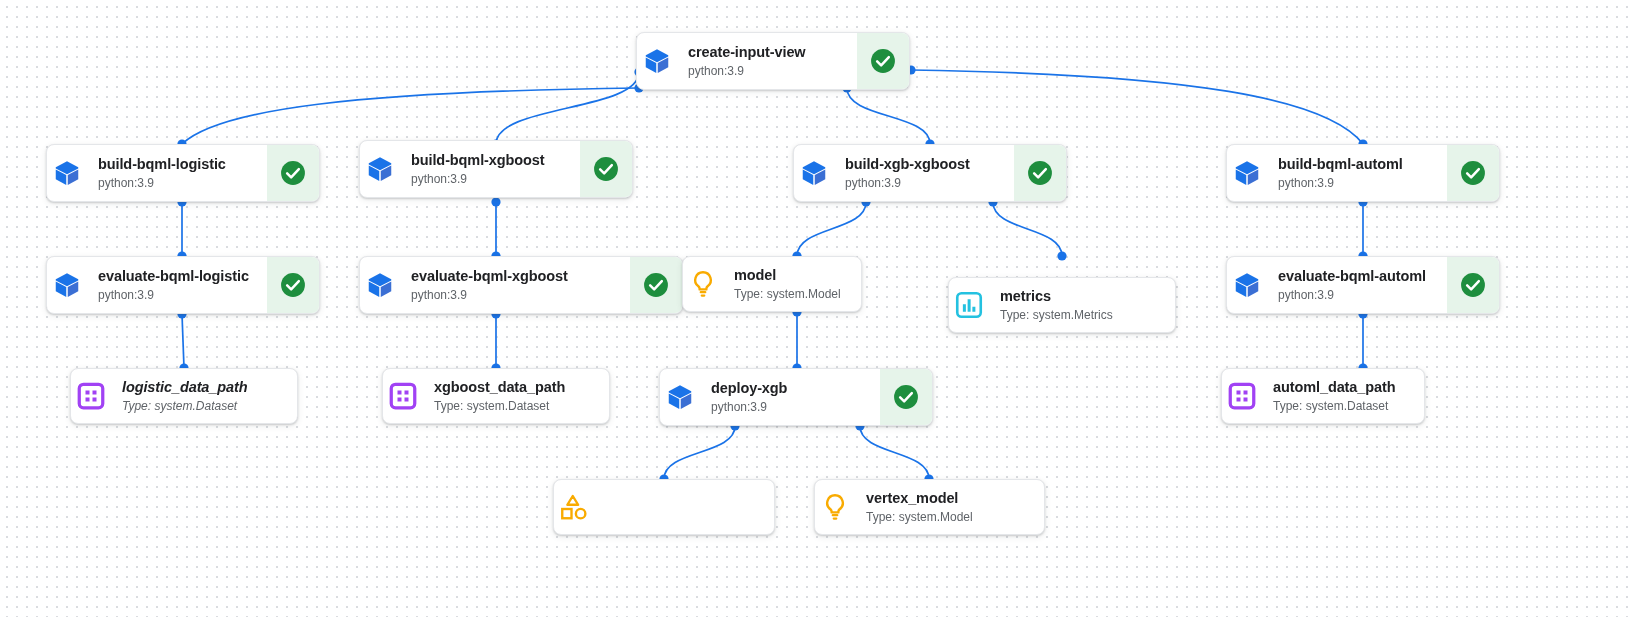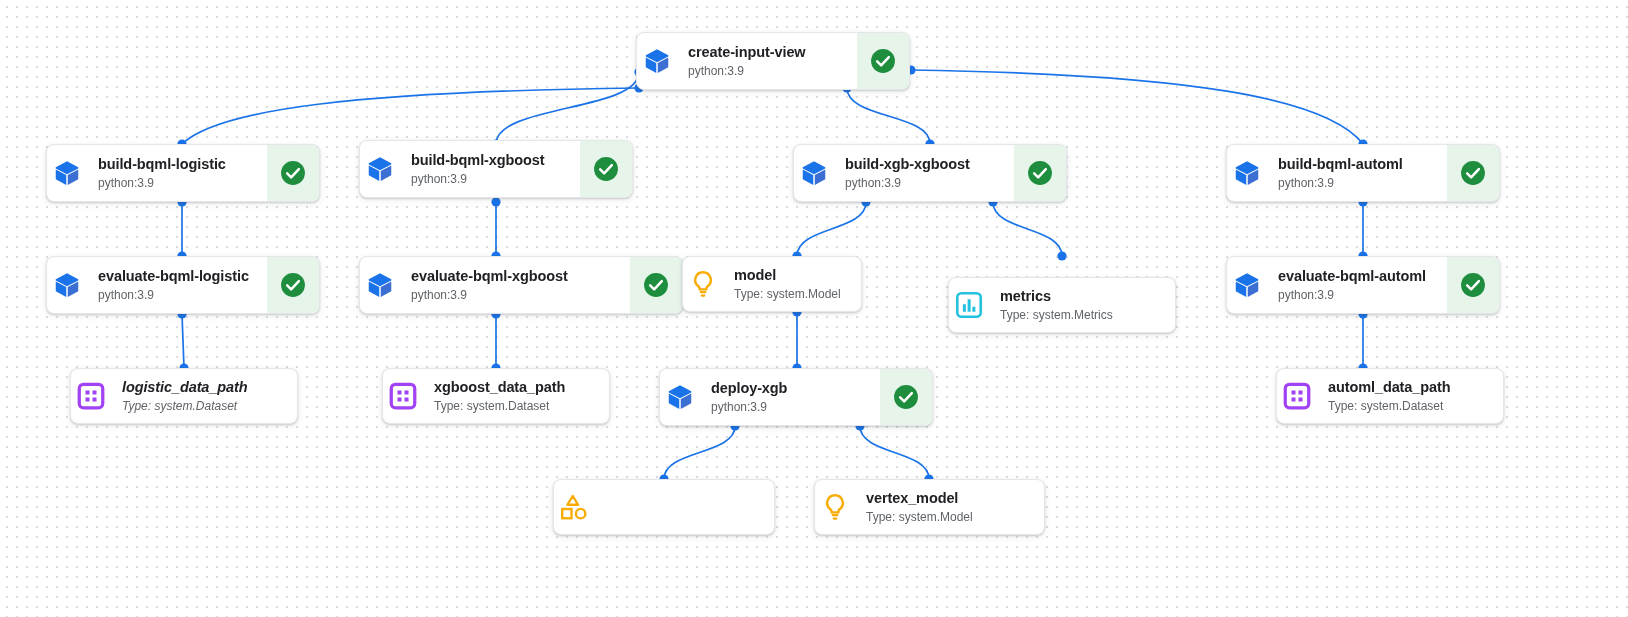--- a/index.html
+++ b/index.html
@@ -395,21 +395,21 @@
             <div class="node-sub">python:3.9</div>
           </div>
         </div>
         <div class="node-status">
           <svg class="check-circle" viewBox="0 0 24 24">
             <circle cx="12" cy="12" r="11" fill="#1e8e3e"></circle>
             <path d="M6.6 12.3 10.3 16.0 17.4 8.4" fill="none" stroke="#ffffff" stroke-width="2.3" stroke-linecap="round" stroke-linejoin="round"></path>
           </svg>
         </div>
       </div>
-      <div class="node artifact" style="left: 1276px; top: 368px; width: 228px; height: 56px; justify-content: flex-end;">
+      <div class="node artifact" style="left: 1221px; top: 368px; width: 204px; height: 56px; justify-content: flex-end;">
         <div class="node-main">
           <span class="node-icon">
             <svg width="30" height="30" viewBox="0 0 24 24">
               <rect x="2.6" y="2.6" width="18.8" height="18.8" rx="3.4" fill="none" stroke="#a142f4" stroke-width="2.6"></rect>
               <rect x="7.6" y="7.6" width="3.2" height="3.2" fill="#a142f4"></rect>
               <rect x="13.2" y="7.6" width="3.2" height="3.2" fill="#a142f4"></rect>
               <rect x="7.6" y="13.2" width="3.2" height="3.2" fill="#a142f4"></rect>
               <rect x="13.2" y="13.2" width="3.2" height="3.2" fill="#a142f4"></rect>
             </svg>
           </span>

